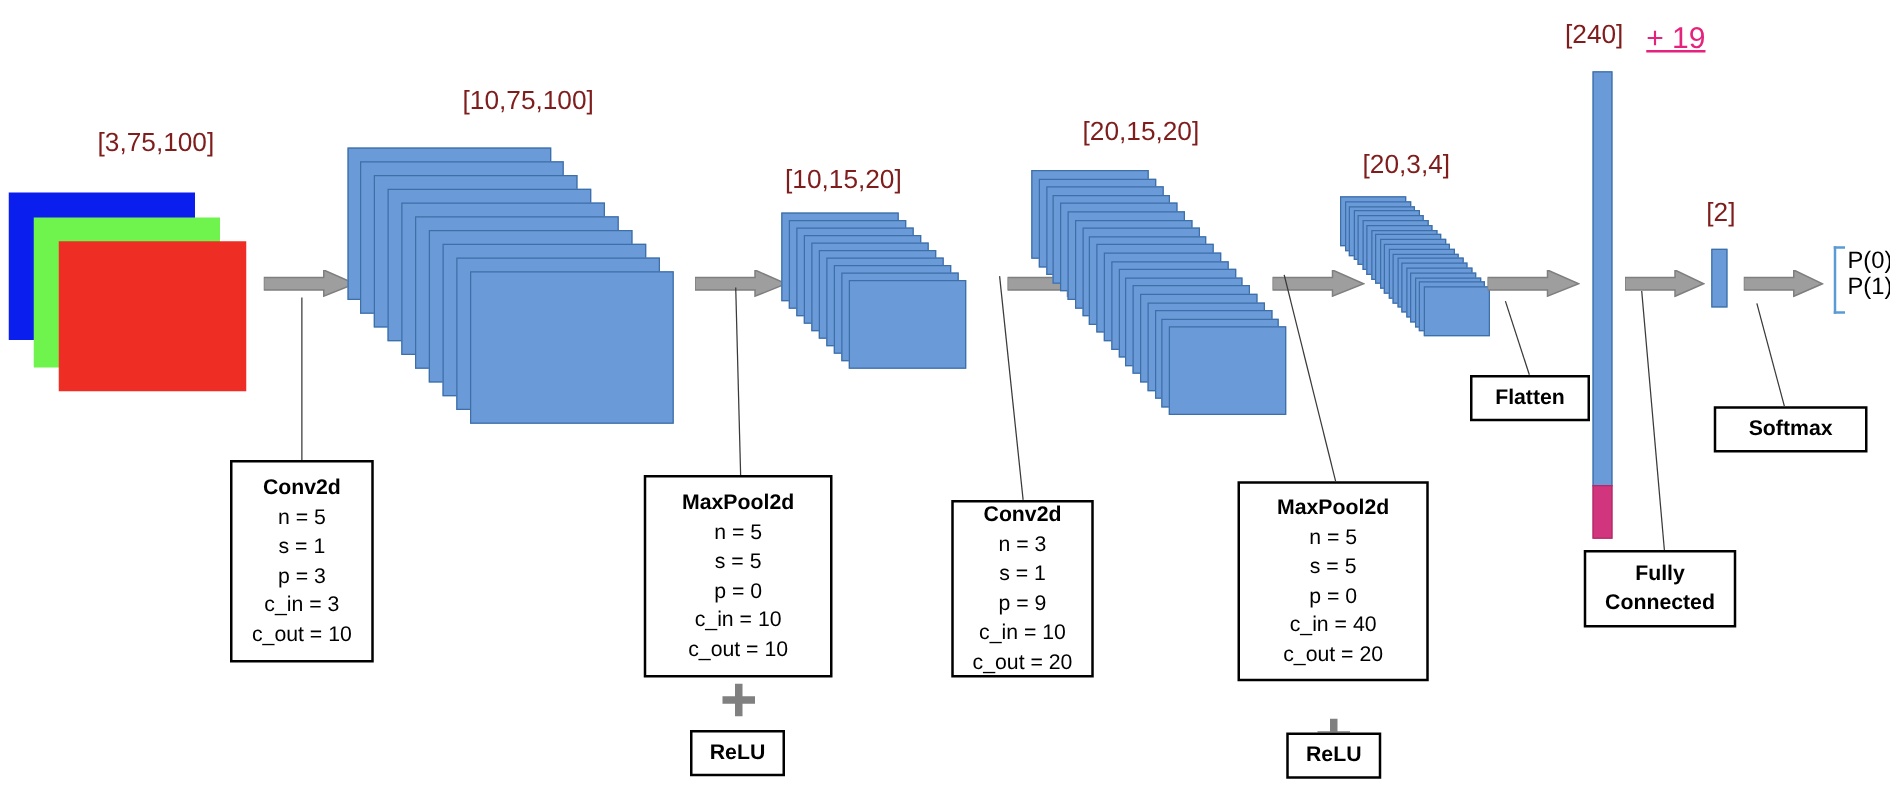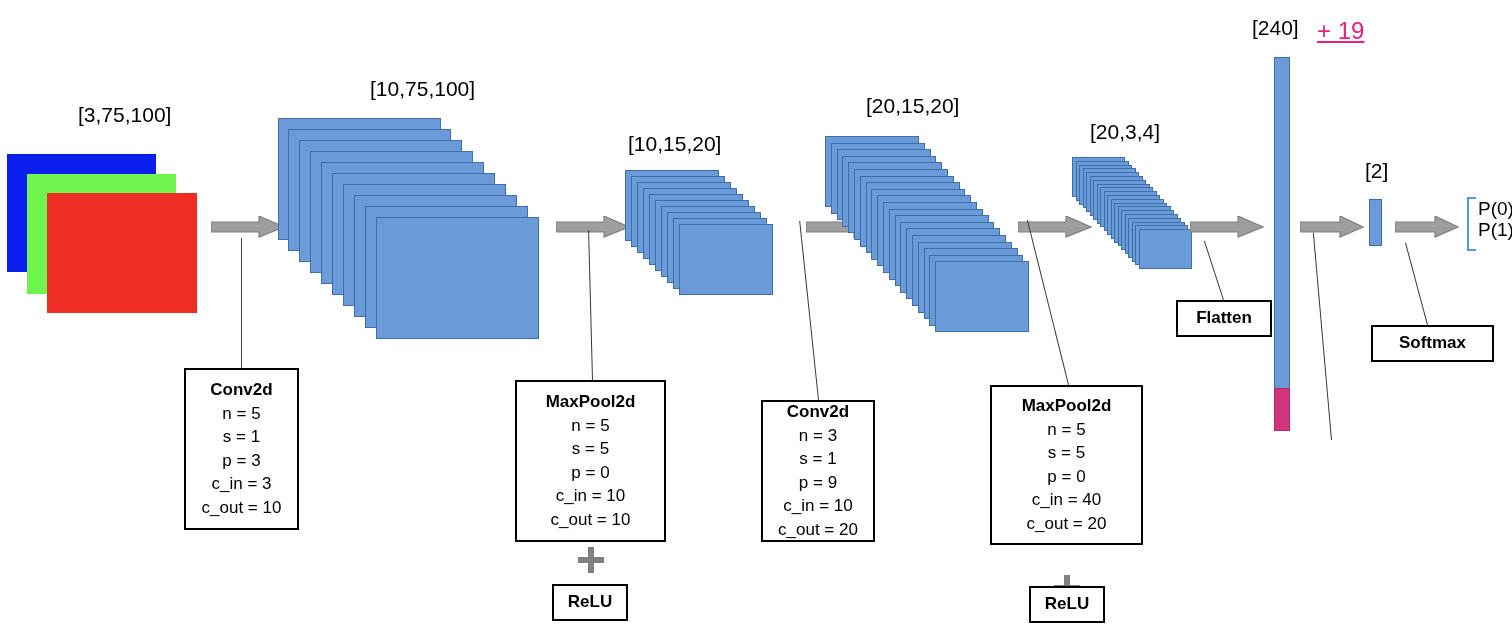--- a/index.html
+++ b/index.html
@@ -16,21 +16,21 @@
     position: relative;
     width: 1512px;
     height: 633px;
     background: #ffffff;
   }
   .abs { position: absolute; }
 
   
   .dim-label {
     font-size: 21px;
-    color: #000000;
+    color: #7f1d1d;
     white-space: nowrap;
     letter-spacing: 0px;
     line-height: 1;
   }
   .dim-extra {
     font-size: 24px;
     white-space: nowrap;
     text-decoration: underline;
     line-height: 1;
   }
@@ -139,21 +139,21 @@
     <div class="abs fm" style="left:10px;  top:11px;  width:163px; height:122px;"></div>
     <div class="abs fm" style="left:21px;  top:22px;  width:163px; height:122px;"></div>
     <div class="abs fm" style="left:32px;  top:33px;  width:163px; height:122px;"></div>
     <div class="abs fm" style="left:43px;  top:44px;  width:163px; height:122px;"></div>
     <div class="abs fm" style="left:54px;  top:55px;  width:163px; height:122px;"></div>
     <div class="abs fm" style="left:65px;  top:66px;  width:163px; height:122px;"></div>
     <div class="abs fm" style="left:76px;  top:77px;  width:163px; height:122px;"></div>
     <div class="abs fm" style="left:87px;  top:88px;  width:163px; height:122px;"></div>
     <div class="abs fm" style="left:98px;  top:99px;  width:163px; height:122px;"></div>
   </div>
-  <div class="abs dim-label" style="left:370px; top:78px;">[10,75,100]</div>
+  <div class="abs dim-label" style="left:370px; top:70px;">[10,75,100]</div>
 
   <div class="abs leader" style="left:241px; top:368px; width:130px; transform: rotate(-90deg); transform-origin: 0 0;"></div>
 
   <div class="abs opbox" style="left:184px; top:368px; width:115px; height:162px;">
     <div class="title">Conv2d</div>
     <div class="param">n = 5</div>
     <div class="param">s = 1</div>
     <div class="param">p = 3</div>
     <div class="param">c_in = 3</div>
     <div class="param">c_out = 10</div>
@@ -307,20 +307,24 @@
   <div class="abs dim-extra" style="left:1317px; top:19px; color:#E6237C;">+ 19</div>
 
   <div class="abs arrow" style="left:1300px; top:216px;">
     <svg width="64" height="22" viewBox="0 0 64 22">
       <polygon points="0,6 40,6 40,0 63,11 40,21 40,16 0,16" fill="#9E9E9E" stroke="#7F7F7F" stroke-width="1.2"></polygon>
     </svg>
   </div>
 
   <div class="abs leader" style="left:1331px; top:440px; width:208px; transform: rotate(-95deg); transform-origin: 0 0;"></div>
 
+  <div class="abs opbox small" style="left:1267px; top:440px; width:122px; height:62px;">
+    <div class="title">Fully</div>
+    <div class="title">Connected</div>
+  </div>
 
   <div class="abs vbar" style="left:1369px; top:199px; width:13px; height:47px;"></div>
   <div class="abs dim-label" style="left:1365px; top:160px;">[2]</div>
 
   <div class="abs arrow" style="left:1395px; top:216px;">
     <svg width="64" height="22" viewBox="0 0 64 22">
       <polygon points="0,6 40,6 40,0 63,11 40,21 40,16 0,16" fill="#9E9E9E" stroke="#7F7F7F" stroke-width="1.2"></polygon>
     </svg>
   </div>
 

